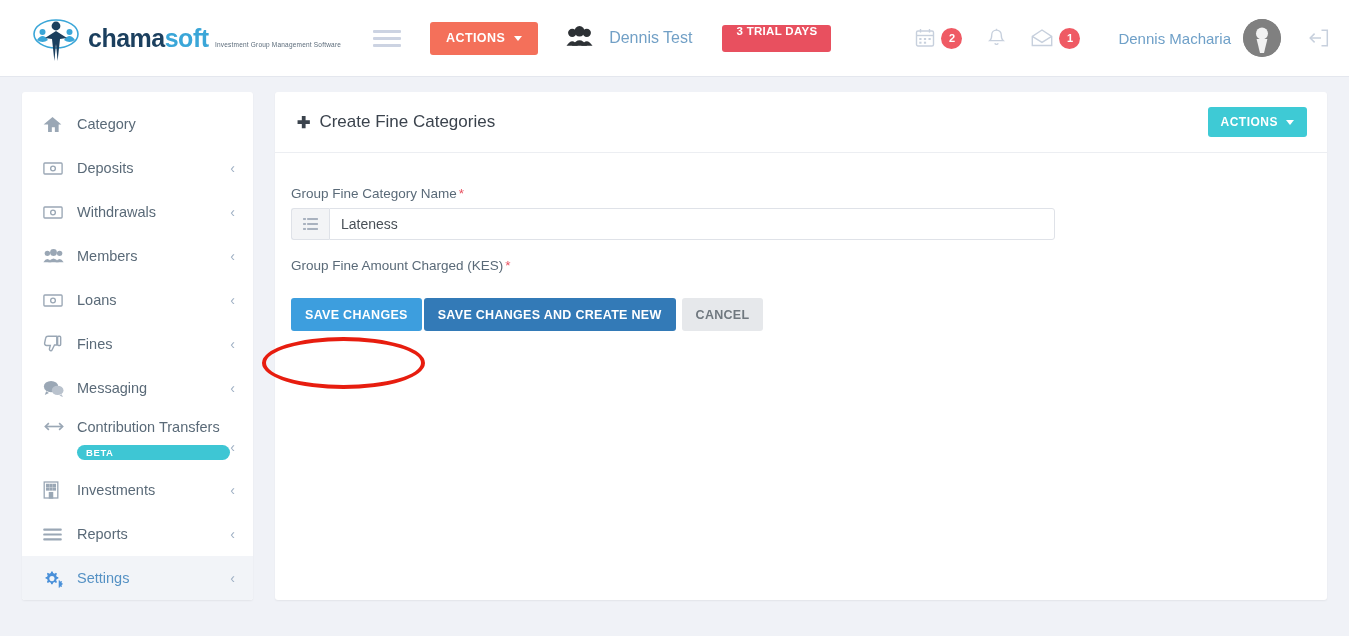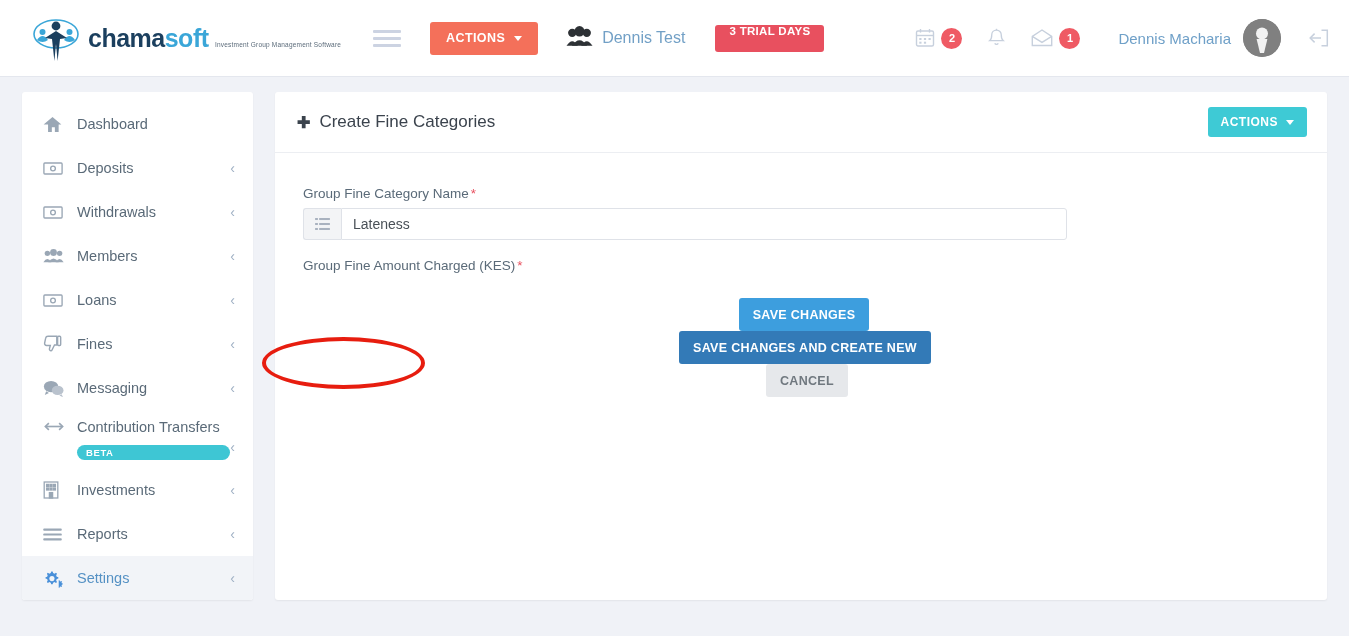--- a/index.html
+++ b/index.html
@@ -40,21 +40,21 @@
     border: none; border-radius: 3px;
     padding: 0 16px; height: 33px;
     font-size: 12.5px; font-weight: bold; letter-spacing: 0.4px;
     cursor: pointer; display: flex; align-items: center; gap: 9px;
   }
   .caret-dn {
     display: inline-block; width: 0; height: 0;
     border-left: 4px solid transparent; border-right: 4px solid transparent;
     border-top: 5px solid currentColor;
   }
-  .group-wrap { display: flex; align-items: center; margin-left: 28px; gap: 9px; }
+  .group-wrap { display: flex; align-items: center; margin-left: 28px; gap: 16px; }
   .group-name { color: #72a0c6; font-size: 16px; }
   .trial-badge {
     margin-left: 30px;
     background: #e8505f; color: #fff;
     border-radius: 3px; padding: 0 14px; height: 27px;
     font-size: 11.5px; font-weight: bold; letter-spacing: 0.3px;
     display: flex; align-items: flex-start; cursor: pointer;
   }
   .top-right {
     margin-left: auto; margin-right: 20px;
@@ -134,21 +134,21 @@
   }
   .plus-ico { font-weight: bold; font-size: 16px; color: #3b434d; }
   .btn-actions-panel {
     margin-left: auto;
     background: #3ecad5; color: #fff;
     border: none; border-radius: 3px;
     height: 30px; padding: 0 13px;
     font-size: 12px; font-weight: bold; letter-spacing: 0.5px;
     cursor: pointer; display: flex; align-items: center; gap: 8px;
   }
-  .panel-body { padding: 33px 22px 0 28px; }
+  .panel-body { padding: 33px 22px 0 16px; }
   .form-group { margin-bottom: 18px; }
   .form-label {
     font-size: 13.5px; color: #5a6a78; margin-bottom: 7px;
     display: block;
   }
   .req { color: #e8505f; margin-left: 2px; }
   .input-group { display: flex; width: 764px; height: 32px; justify-content: center; }
   .input-addon {
     width: 38px; flex: 0 0 38px;
     background: #f3f4f6; border: 1px solid #dfe2e8;
@@ -156,21 +156,21 @@
     display: flex; align-items: center; justify-content: center;
     color: #a9b2bf;
   }
   .form-control {
     flex: 1; border: 1px solid #dfe2e8; border-radius: 0 3px 3px 0;
     padding: 0 11px; font-size: 14px; color: #495057;
     font-family: "Liberation Sans", sans-serif;
     outline: none; background: #fff;
   }
   .form-control.focused { border-color: #c3c9d3; }
-  .btn-row { display: flex; align-items: center; margin-top: 25px; flex-direction: column; }
+  .btn-row { display: flex; align-items: center; margin-top: 25px; }
   .btn {
     border: none; border-radius: 3px; height: 33px;
     font-size: 12.5px; font-weight: bold; letter-spacing: 0.3px;
     cursor: pointer; padding: 0 14px;
     font-family: "Liberation Sans", sans-serif;
   }
   .btn-save { background: #3d9ede; color: #fff; }
   .btn-save-new { background: #337ab7; color: #fff; margin-left: 2px; }
   .btn-cancel { background: #e6e8eb; color: #70787f; margin-left: 6px; }
 
@@ -297,21 +297,21 @@
 </div>
 
 <div class="sidebar">
 
   <div class="nav-item">
     <span class="nav-ico">
       <svg viewBox="0 0 20 18" width="19" height="17" fill="currentColor">
         <path d="M10 1 L19.4 9 h-2.9 v8 h-4 v-5 h-3.2 v5 h-4 V9 H0.6z"></path>
       </svg>
     </span>
-    <span class="nav-label">Dashboard</span>
+    <span class="nav-label">Category</span>
     <span class="nav-caret"></span>
   </div>
 
   <div class="nav-item">
     <span class="nav-ico">
       <svg viewBox="0 0 22 14" width="20" height="13" fill="none" stroke="currentColor" stroke-width="1.5">
         <rect x="1" y="1" width="20" height="12" rx="1"></rect>
         <circle cx="11" cy="7" r="2.6"></circle>
       </svg>
     </span>

